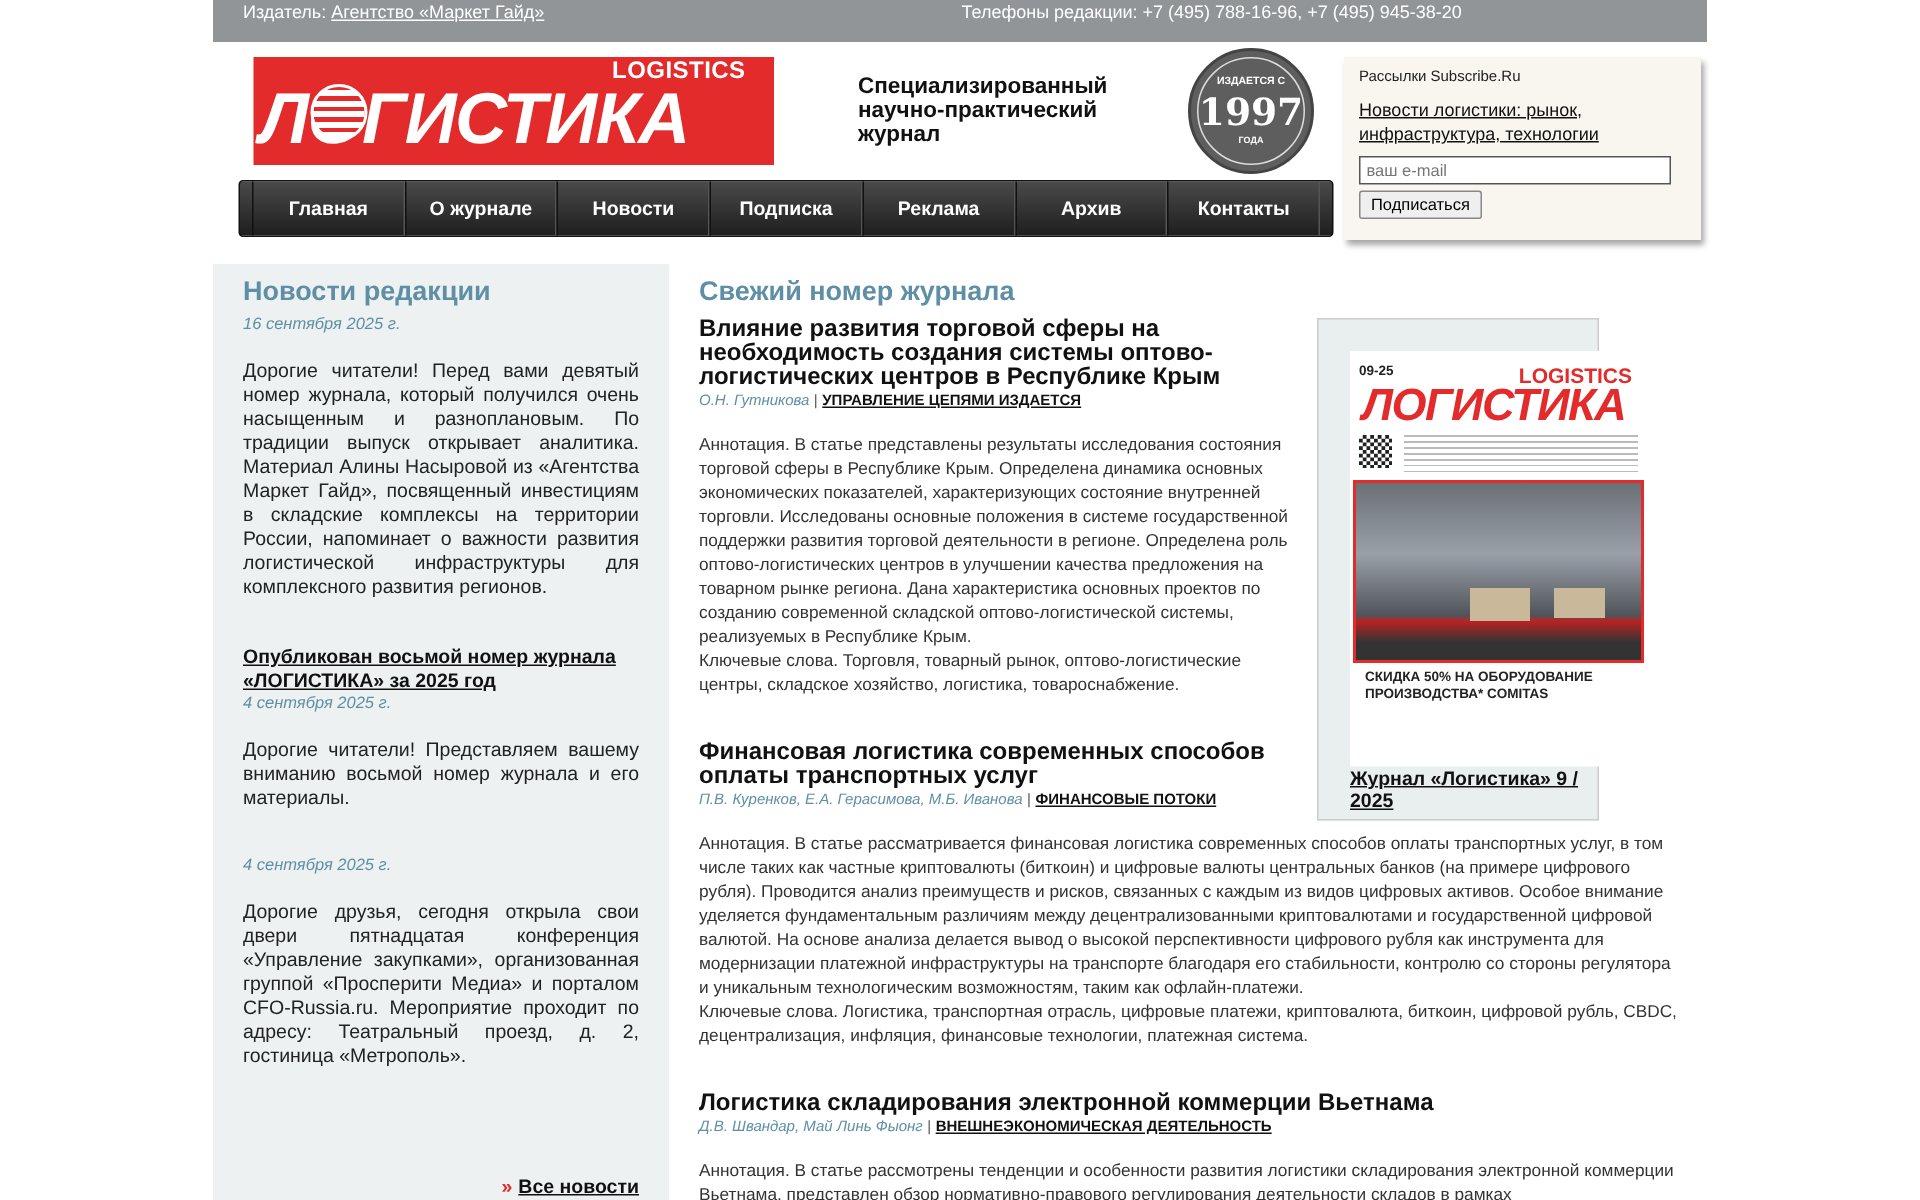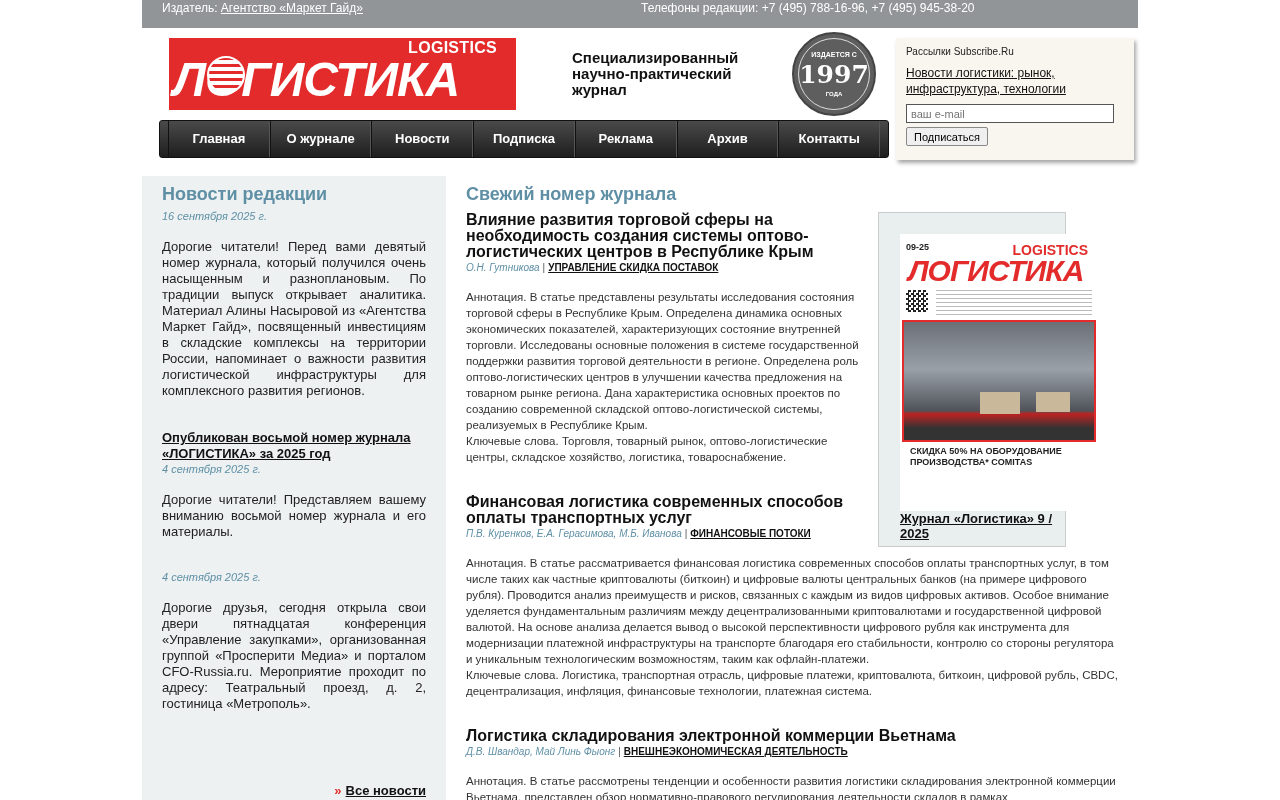--- a/index.html
+++ b/index.html
@@ -141,21 +141,21 @@
     <span class="arr">»</span><a href="#">Все новости</a>
   </div>
 </aside>
 
 <main class="maincol">
   <h2 class="sec-title">Свежий номер журнала</h2>
 
   <article class="article a1">
     <div class="atitle">Влияние развития торговой сферы на необходимость создания системы оптово-логистических центров в Республике Крым</div>
     <div class="meta">
-      <span class="auth">О.Н. Гутникова</span><span class="sep">|</span><a href="#" class="rubric">УПРАВЛЕНИЕ СКИДКА ПОСТАВОК</a>
+      <span class="auth">О.Н. Гутникова</span><span class="sep">|</span><a href="#" class="rubric">УПРАВЛЕНИЕ ЦЕПЯМИ ИЗДАЕТСЯ</a>
     </div>
     <div class="abs">
       <div>Аннотация. В статье представлены результаты исследования состояния торговой сферы в Республике Крым. Определена динамика основных экономических показателей, характеризующих состояние внутренней торговли. Исследованы основные положения в системе государственной поддержки развития торговой деятельности в регионе. Определена роль оптово-логистических центров в улучшении качества предложения на товарном рынке региона. Дана характеристика основных проектов по созданию современной складской оптово-логистической системы, реализуемых в Республике Крым.</div>
       <div>Ключевые слова. Торговля, товарный рынок, оптово-логистические центры, складское хозяйство, логистика, товароснабжение.</div>
     </div>
   </article>
 
   <article class="article a2">
     <div class="atitle">Финансовая логистика современных способов оплаты транспортных услуг</div>
     <div class="meta">

